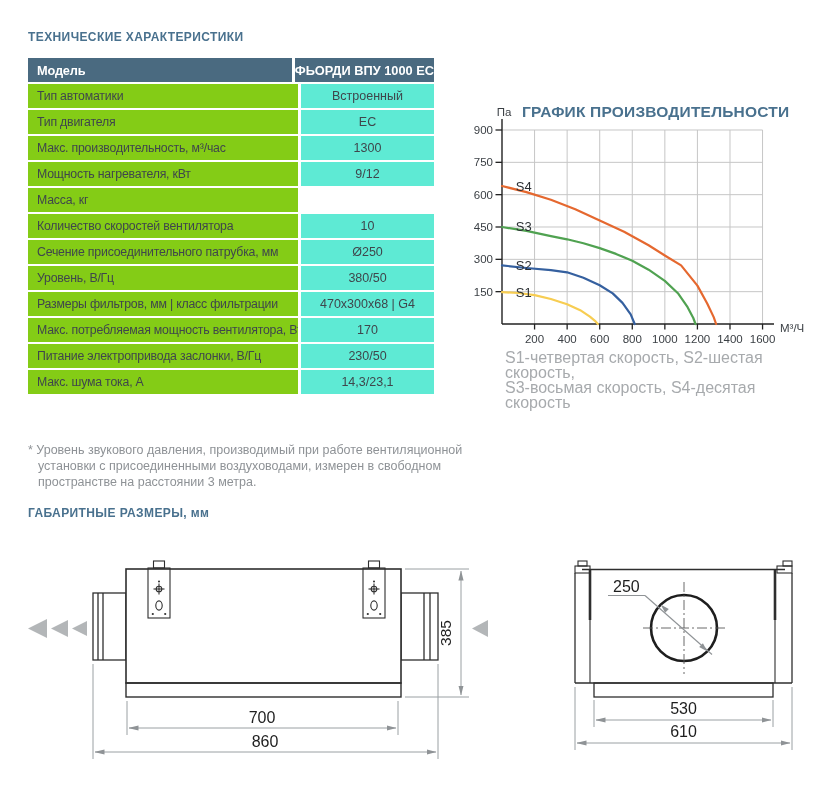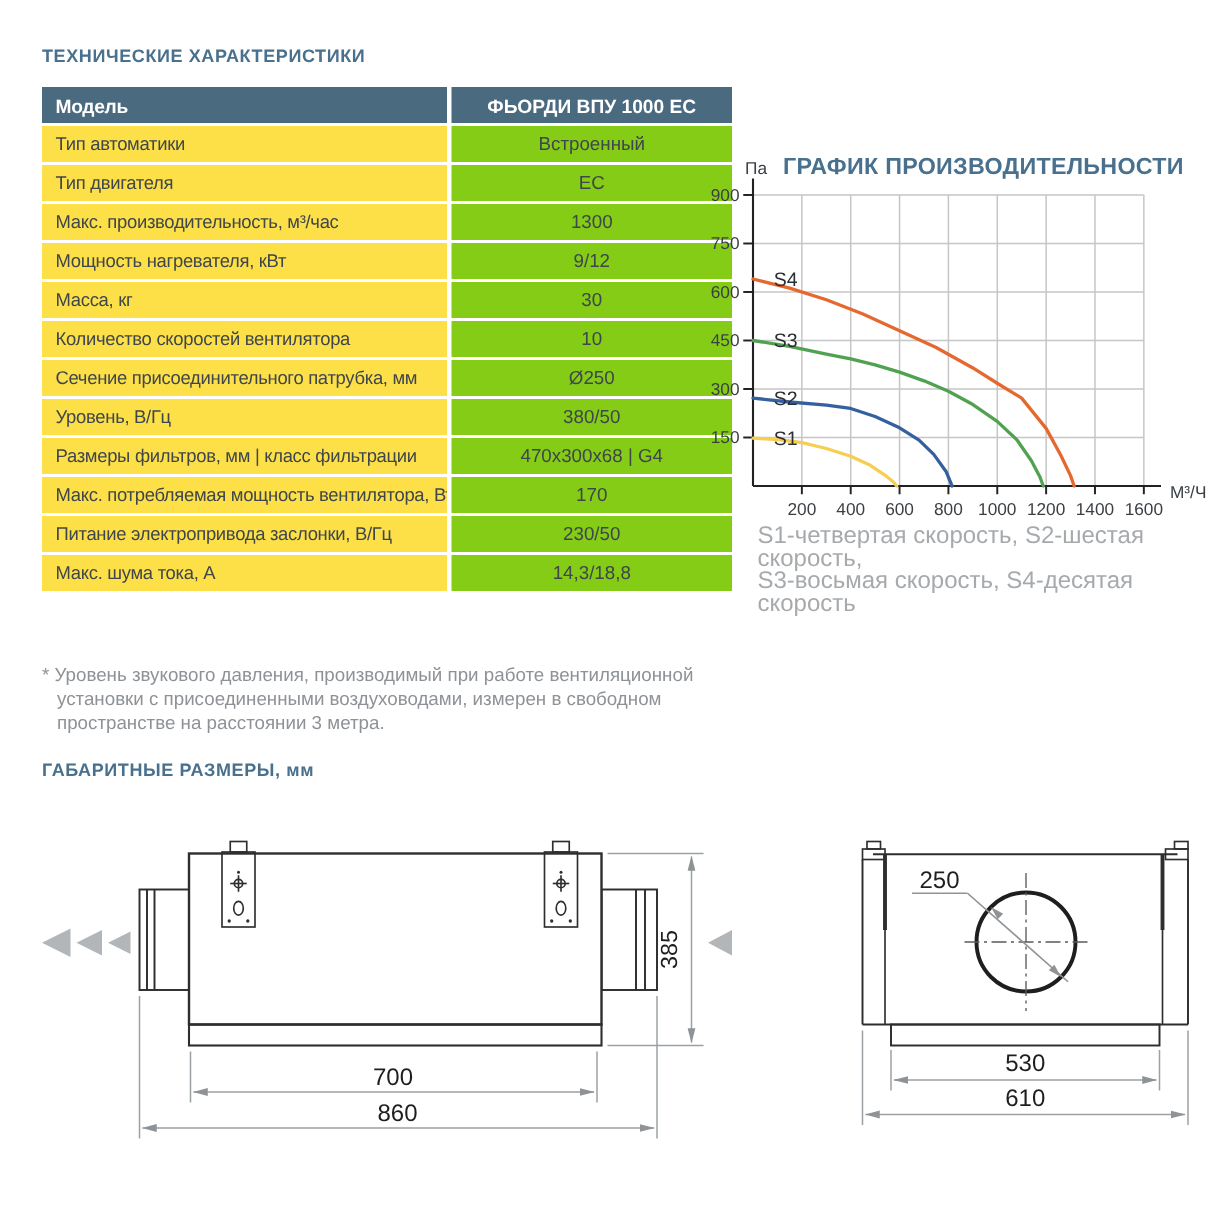--- a/index.html
+++ b/index.html
@@ -9,29 +9,29 @@
     -webkit-font-smoothing:antialiased;
   }
   .abs{position:absolute;}
   h1.sec-title{
     margin:0;font-size:12px;font-weight:700;letter-spacing:.4px;color:#49718e;
   }
   h2.chart-title{
     margin:17px;font-size:15.5px;font-weight:700;letter-spacing:.2px;color:#49718e;
   }
   
-  .spec-table{left:28px;top:58px;width:460px;}
+  .spec-table{left:28px;top:58px;width:406px;}
   .spec-row{display:flex;margin-bottom:2px;height:24px;}
   .spec-row .cl{
-    width:270px;background:#fde047;display:flex;align-items:center;
+    width:270px;background:#84cc16;display:flex;align-items:center;
     padding-left:9px;box-sizing:border-box;margin-right:3px;
     font-size:12.3px;letter-spacing:-.2px;color:#3f464c;white-space:nowrap;overflow:hidden;
   }
   .spec-row .cv{
-    flex:1;background:#84cc16;display:flex;align-items:center;justify-content:center;
+    flex:1;background:#5eead4;display:flex;align-items:center;justify-content:center;
     font-size:12.5px;color:#3f464c;white-space:nowrap;
   }
   .spec-row.header .cl,.spec-row.header .cv{
     background:#4a6a80;color:#ffffff;font-weight:700;font-size:12.8px;
   }
   .footnote{
     left:28px;top:430px;width:436px;margin:0;
     font-size:12.5px;line-height:16px;color:#8e9296;
     padding-left:10px;text-indent:-10px;
   }
@@ -72,21 +72,20 @@
       <div class="spec-row">
         <div class="cl">Макс. производительность, м³/час</div>
         <div class="cv">1300</div>
       </div>
       <div class="spec-row">
         <div class="cl">Мощность нагревателя, кВт</div>
         <div class="cv">9/12</div>
       </div>
       <div class="spec-row">
         <div class="cl">Масса, кг</div>
-        <div class="cv">30</div>
       </div>
       <div class="spec-row">
         <div class="cl">Количество скоростей вентилятора</div>
         <div class="cv">10</div>
       </div>
       <div class="spec-row">
         <div class="cl">Сечение присоединительного патрубка, мм</div>
         <div class="cv">Ø250</div>
       </div>
       <div class="spec-row">
@@ -100,21 +99,21 @@
       <div class="spec-row">
         <div class="cl">Макс. потребляемая мощность вентилятора, Вт</div>
         <div class="cv">170</div>
       </div>
       <div class="spec-row">
         <div class="cl">Питание электропривода заслонки, В/Гц</div>
         <div class="cv">230/50</div>
       </div>
       <div class="spec-row">
         <div class="cl">Макс. шума тока, А</div>
-        <div class="cv">14,3/18,8</div>
+        <div class="cv">14,3/23,1</div>
       </div>
     </div>
 
   <p class="footnote abs" style="top: 430px; left: 28px; margin-top: 12px;">* Уровень звукового давления, производимый при работе вентиляционной установки с присоединенными воздуховодами, измерен в свободном пространстве на расстоянии 3 метра.</p>
 
   <h2 class="chart-title abs" style="left:505px;top:86px;">ГРАФИК ПРОИЗВОДИТЕЛЬНОСТИ</h2>
 
   <svg class="abs" id="chart-svg" style="left:480px;top:106px;" width="340" height="246" viewBox="0 0 340 246">
     <g id="chart-grid">
         <line x1="54.57" y1="24" x2="54.57" y2="218" stroke="#c6c6c6" stroke-width="1"></line>

